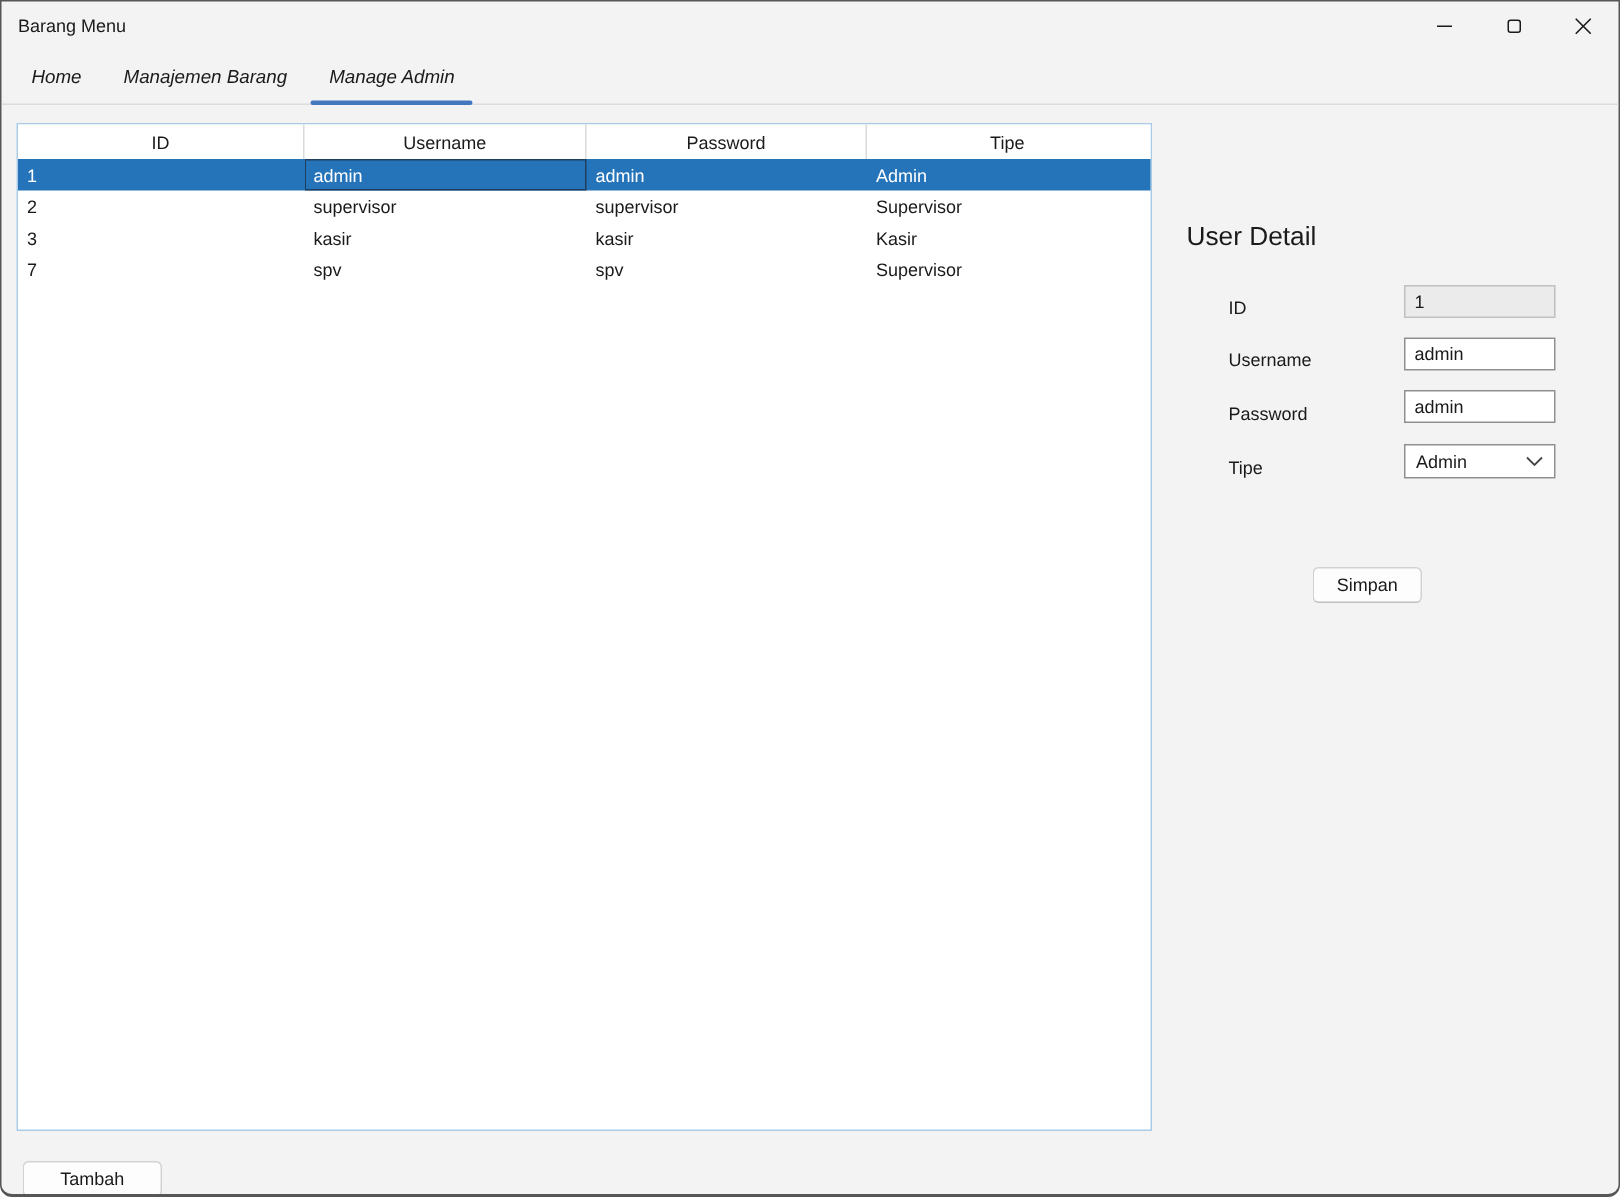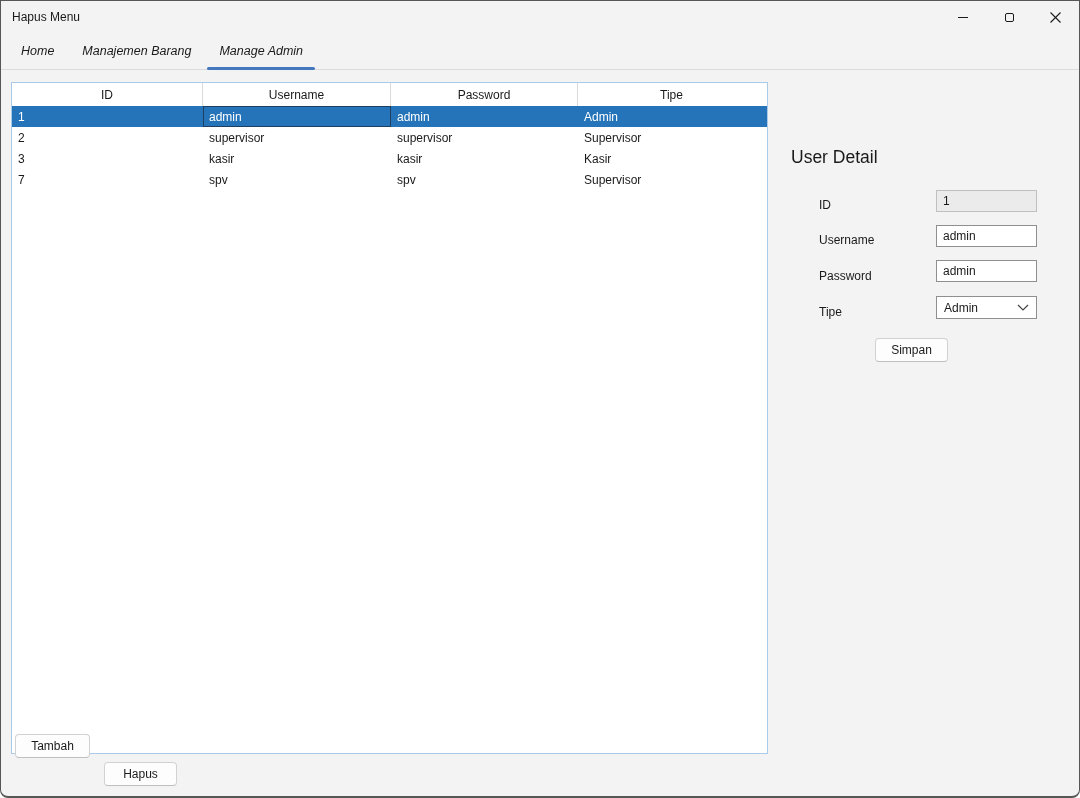--- a/index.html
+++ b/index.html
@@ -56,22 +56,23 @@
   .grid-cell { display:flex; align-items:center; padding-left:6px; overflow:hidden; }
   .grid-row.selected { background:#2574B9; color:#FFFFFF; }
   .grid-row.selected .grid-cell.focus-cell { box-shadow:inset 0 0 0 1px #1E3F60; }
 
   
   .btn {
     position:absolute; height:24px; background:#FDFDFD;
     border:1px solid #D2D2D2; border-bottom-color:#BFBFBF; border-radius:4px;
     font-size:12px; color:#1A1A1A; display:flex; align-items:center; justify-content:center;
     font-family:"Liberation Sans", sans-serif;
+    margin-top:40px;
   }
-  .btn-tambah { left:14px; top:733px; width:75px; }
+  .btn-tambah { left:14px; top:733px; width:93px; }
   .btn-hapus  { left:103px; top:761px; width:73px; }
   .btn-simpan { left:874px; top:337px; width:73px; }
 
   
   .detail-title {
     position:absolute; left:790px; top:146px; width:246px;
     text-align:left; font-size:17.5px; color:#1A1A1A;
   }
   .field-label { position:absolute; left:818px; font-size:12px; color:#1A1A1A; line-height:22px; }
   .field-input {
@@ -89,21 +90,21 @@
   .lbl-user { top:228px; } .inp-user { top:224px; }
   .lbl-pass { top:264px; } .inp-pass { top:259px; }
   .lbl-tipe { top:300px; } .cmb-tipe { top:295px; }
 </style>
 </head>
 <body>
 
 <div class="window">
 
   <div class="titlebar">
-    <div class="title">Hapus Menu</div>
+    <div class="title">Barang Menu</div>
     <div class="win-controls">
       <div class="win-btn">
         <span class="ico-min"></span>
       </div>
       <div class="win-btn">
         <span class="ico-max"></span>
       </div>
       <div class="win-btn close">
         <svg width="11" height="11" viewBox="0 0 11 11">
           <line x1="0.5" y1="0.5" x2="10.5" y2="10.5" stroke="#1A1A1A" stroke-width="1.1"></line>

